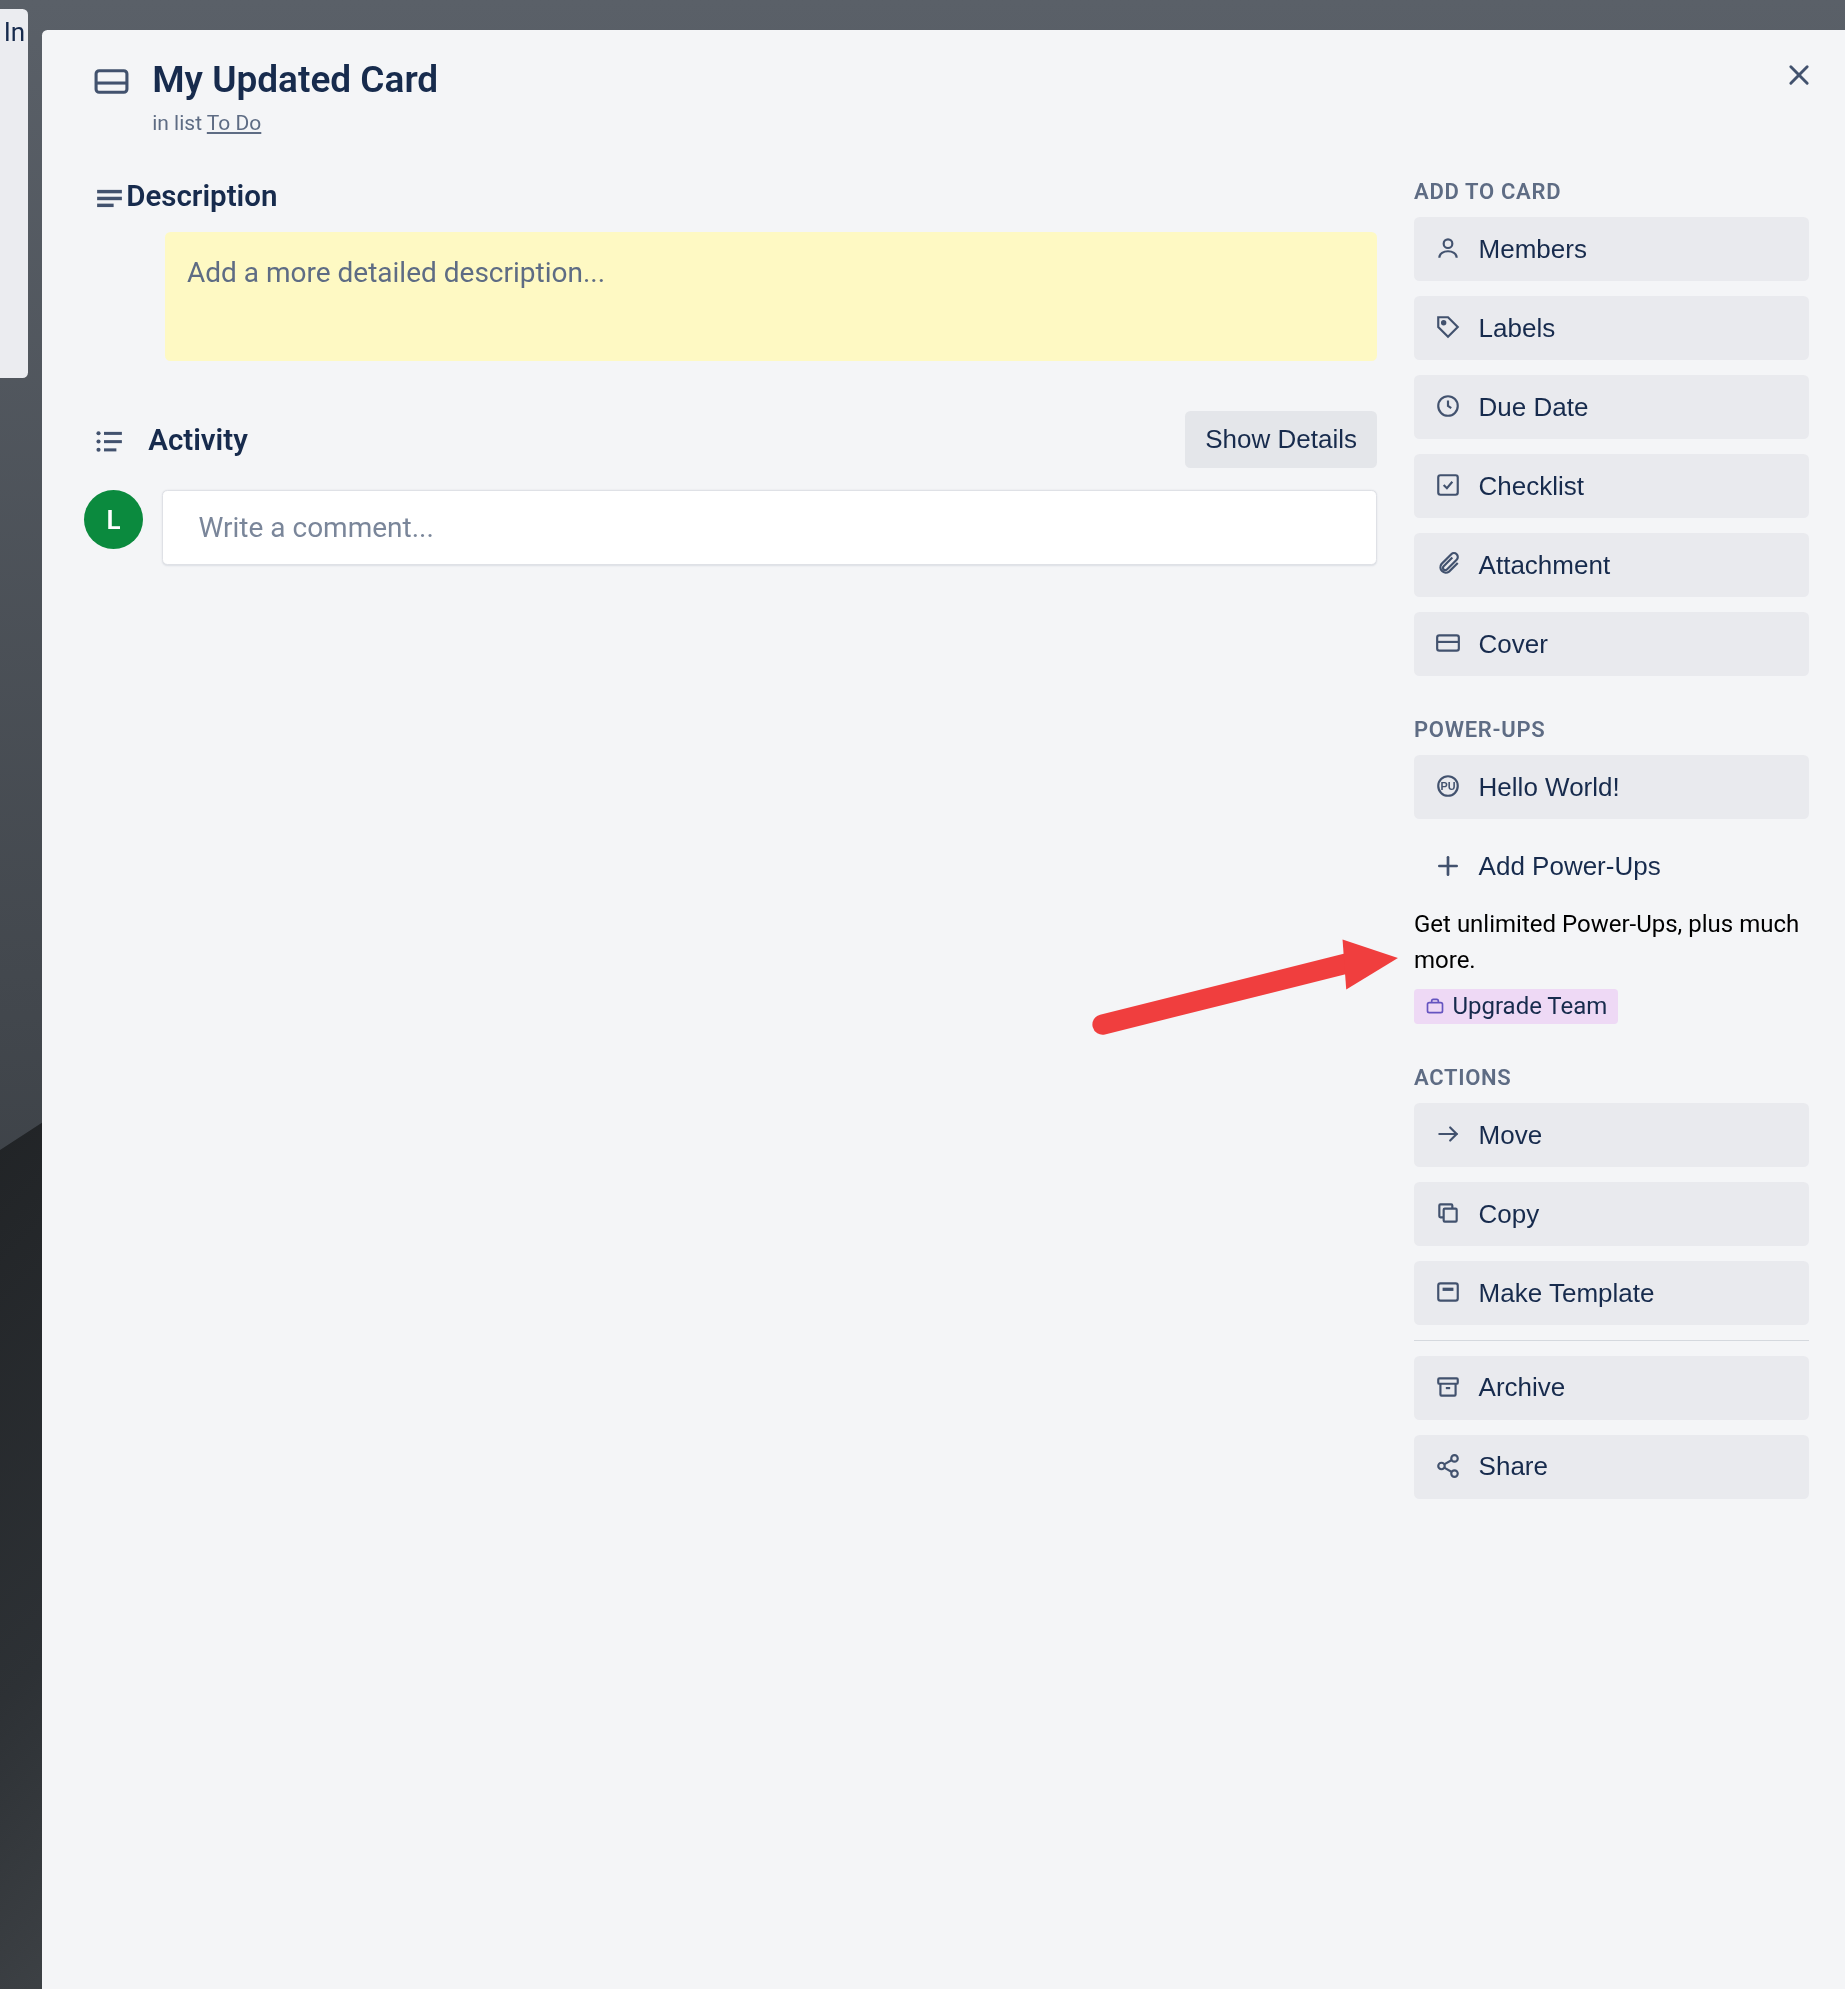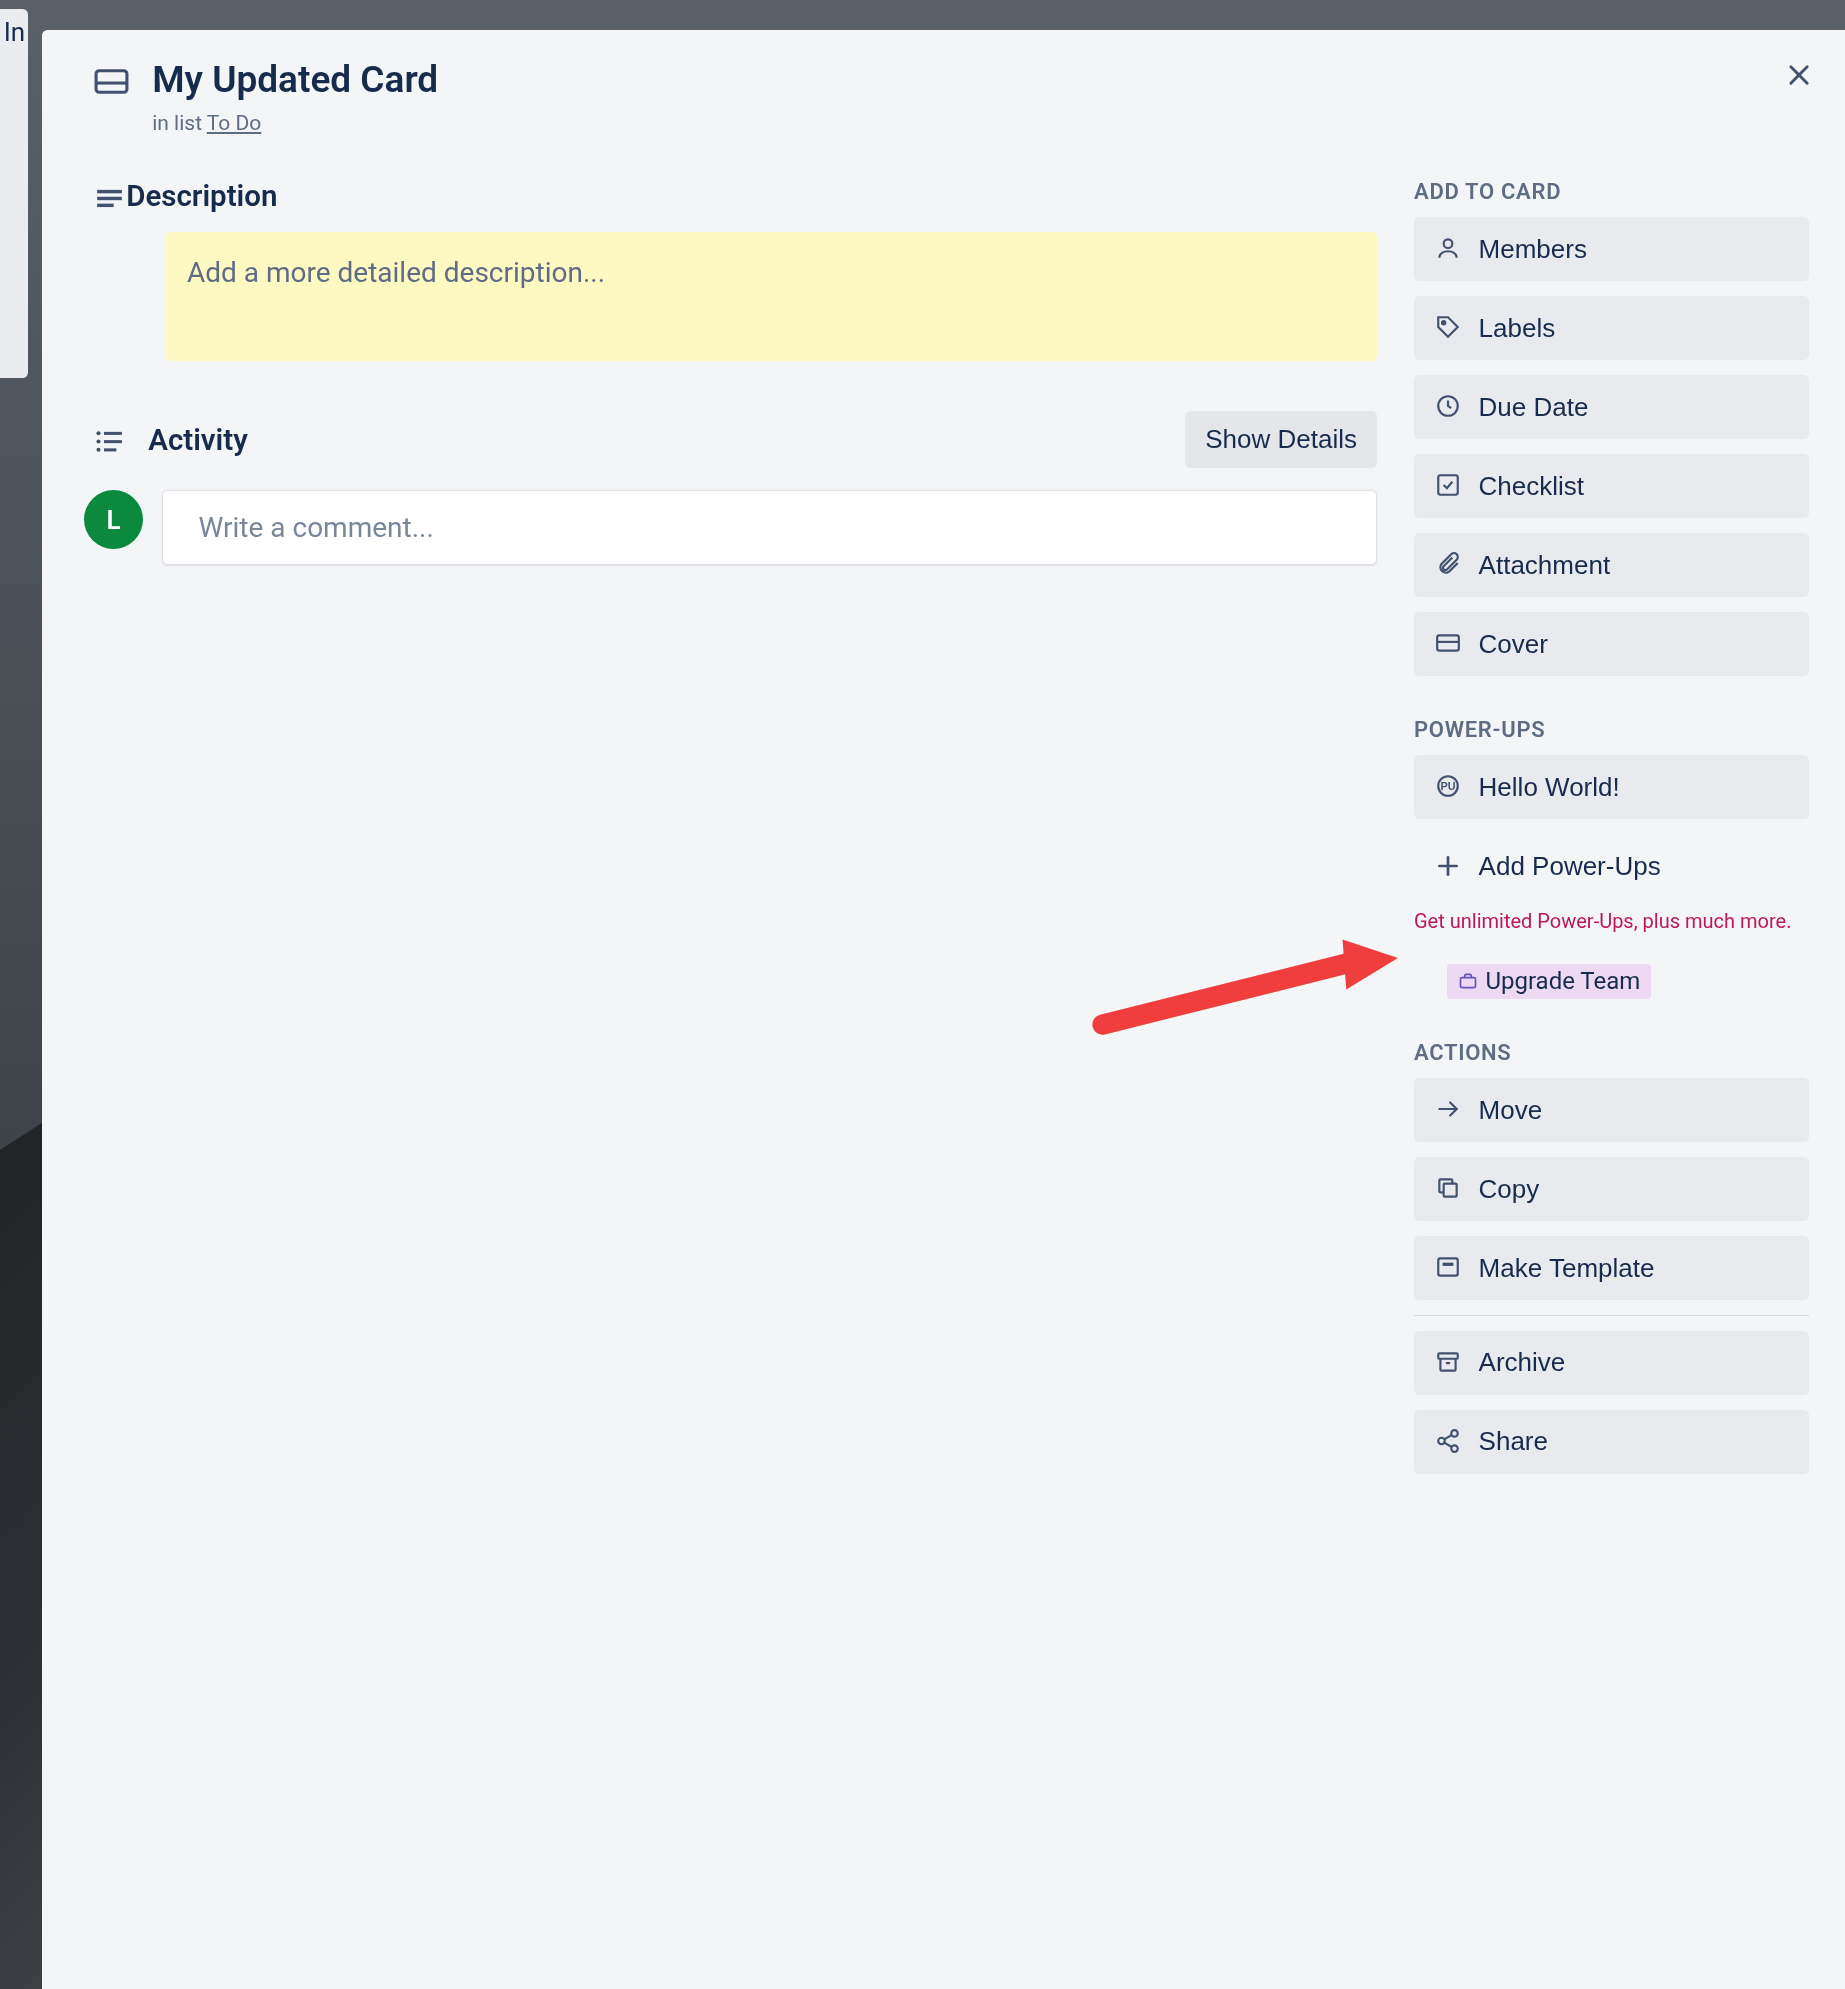--- a/index.html
+++ b/index.html
@@ -186,36 +186,35 @@
       border: none;
       padding: 16.6px 20px;
       font-size: 26px;
       color: #172b4d;
       cursor: pointer;
       margin-bottom: 7.4px;
       text-align: left;
     }
     .side-btn-plain .sicon { width: 28px; height: 28px; color: #42526e; flex-shrink:0; display:flex; align-items:center; justify-content:center;}
     .pu-hint {
-      font-size: 20px;
-      color: #be185d;
+      font-size: 24px;
+      color: #000000;
       line-height: 1.5;
-      margin-bottom: 28px;
+      margin-bottom: 11px;
     }
     .upgrade-badge {
       display: inline-flex;
       align-items: center;
       gap: 7.4px;
       background: #eed9f5;
       color: #172b4d;
       font-size: 24px;
       padding: 3.7px 11px;
       border-radius: 3.7px;
       cursor: pointer;
-      margin-left: 33px;
     }
     .upgrade-badge .sicon { color: #6554c0; }
     .side-section { margin-bottom: 41px; }
     .divider { border: none; border-top: 0.9px solid #d5d9de; margin: 3.7px 0 14.8px 0; }
     .arrow-annotation {
       position: absolute;
       top: 923px;
       left: 1084px;
       pointer-events: none;
     }

